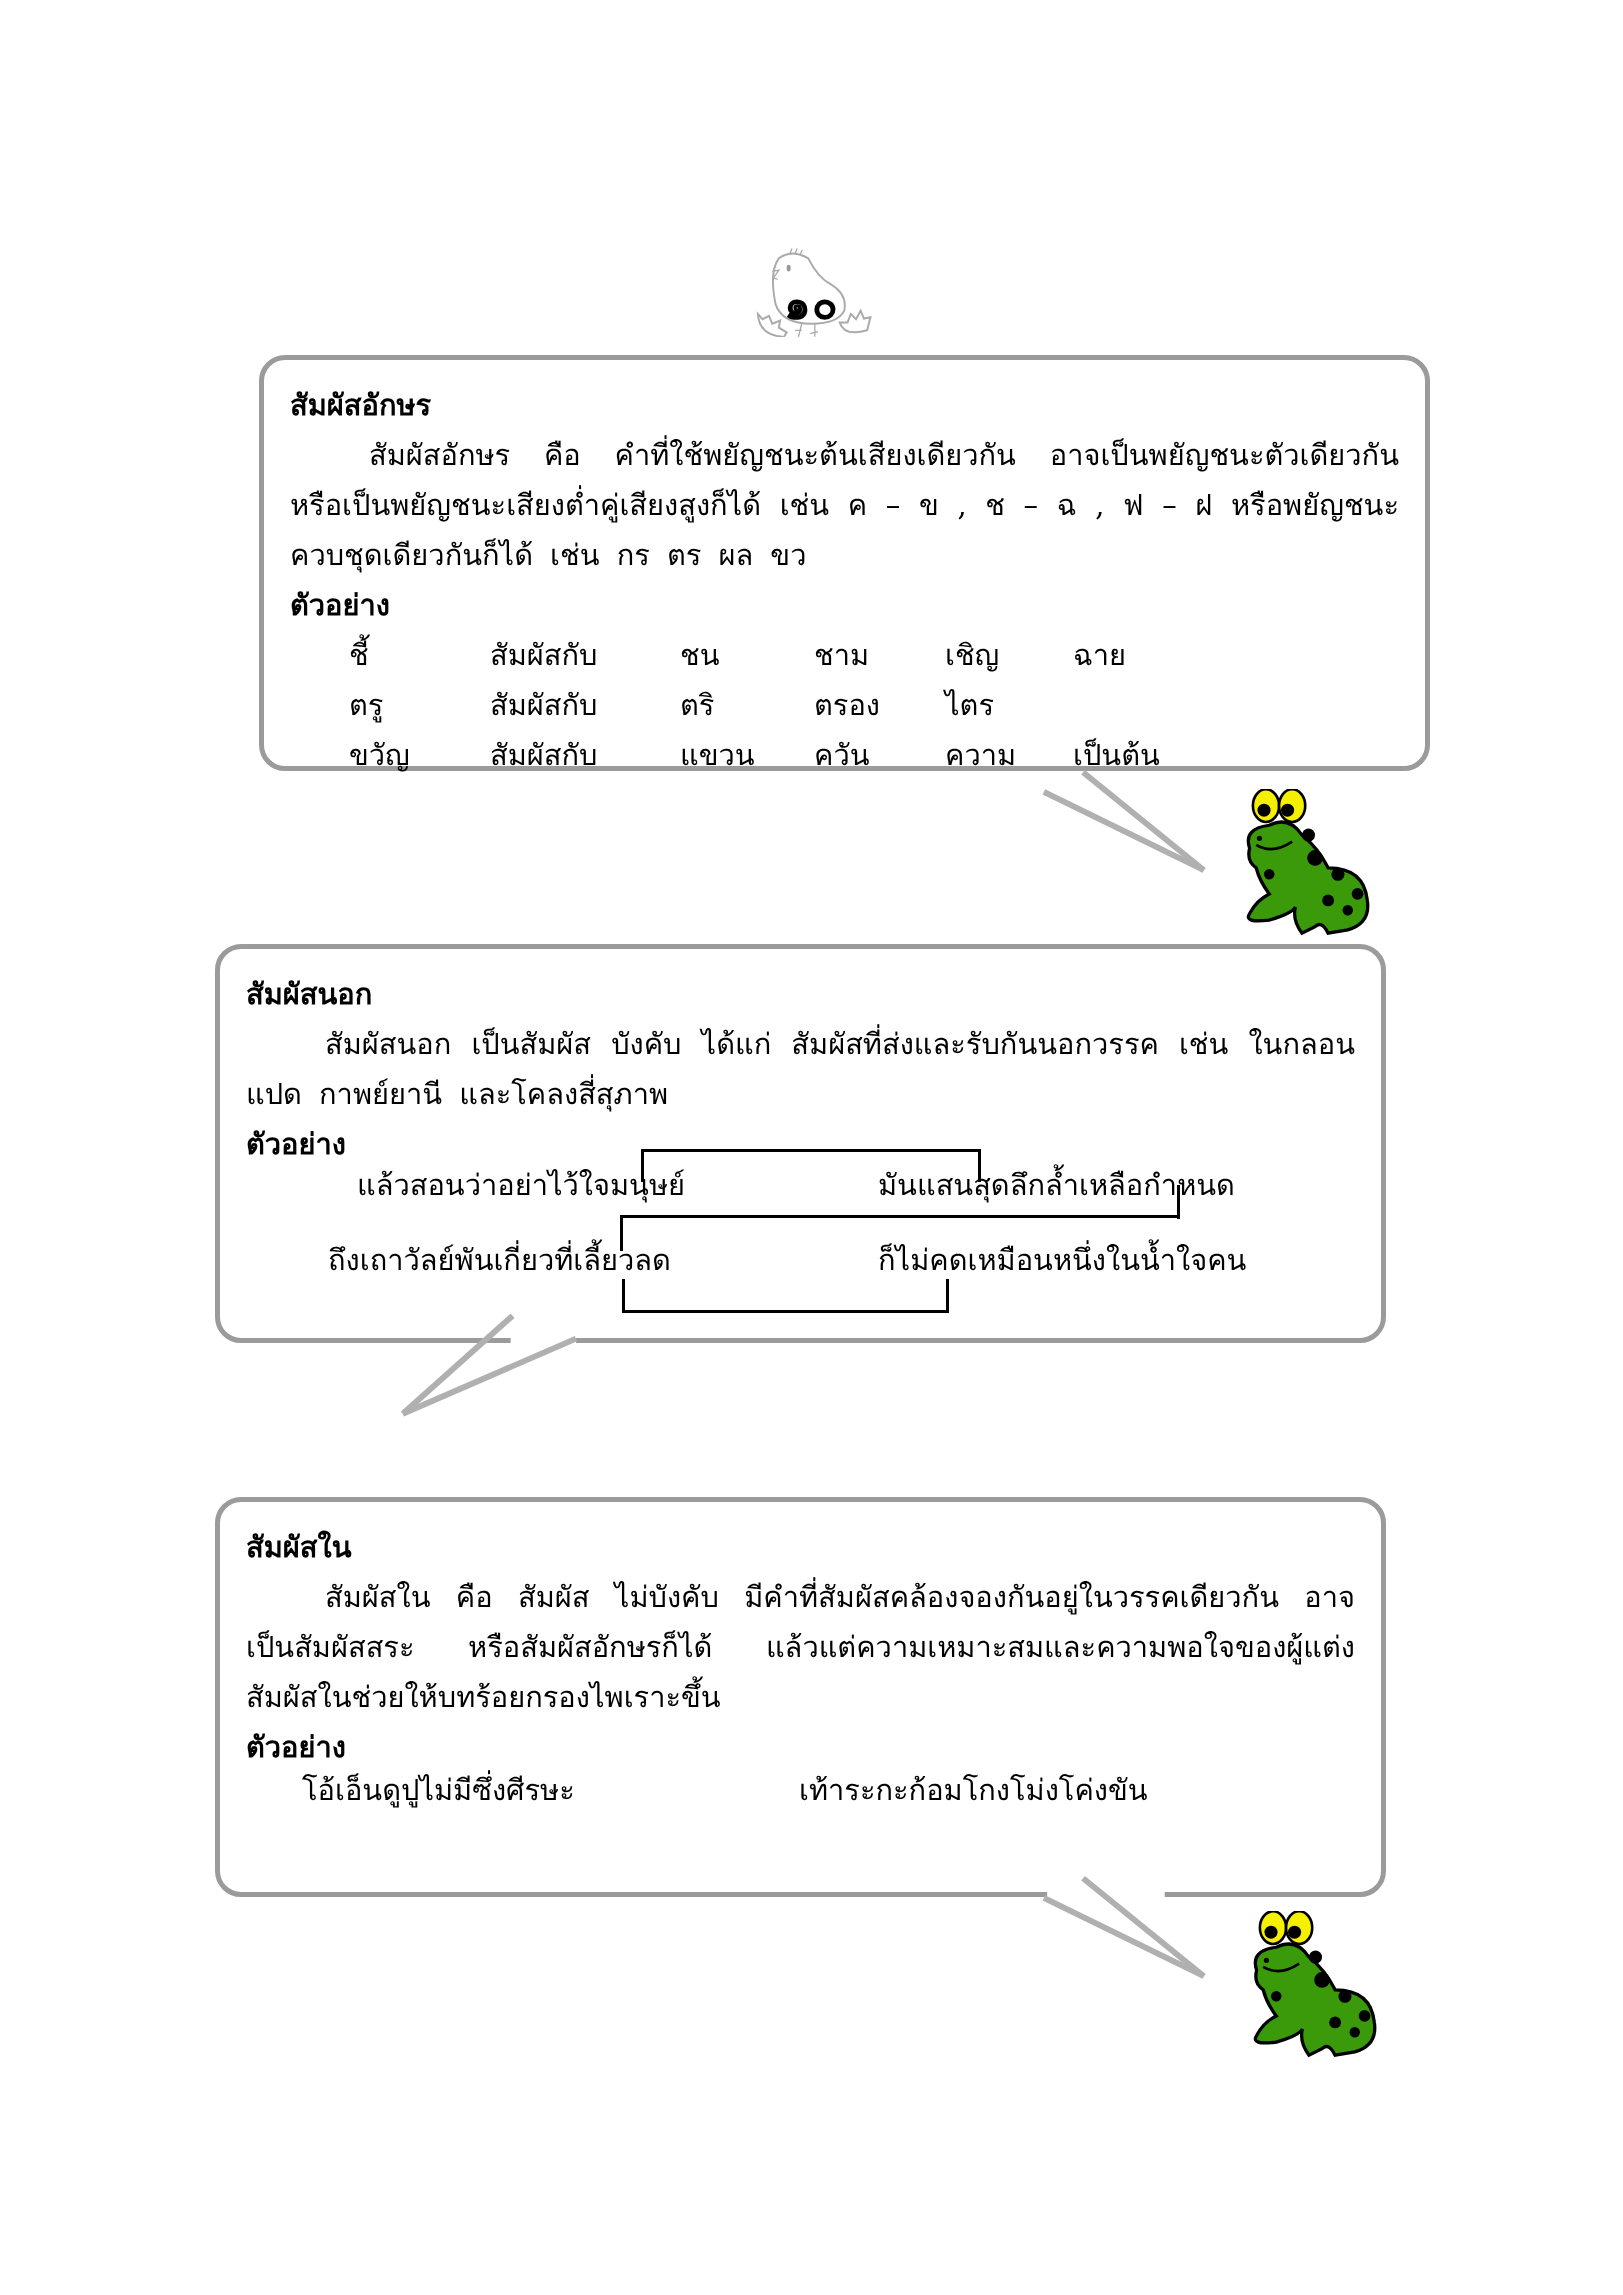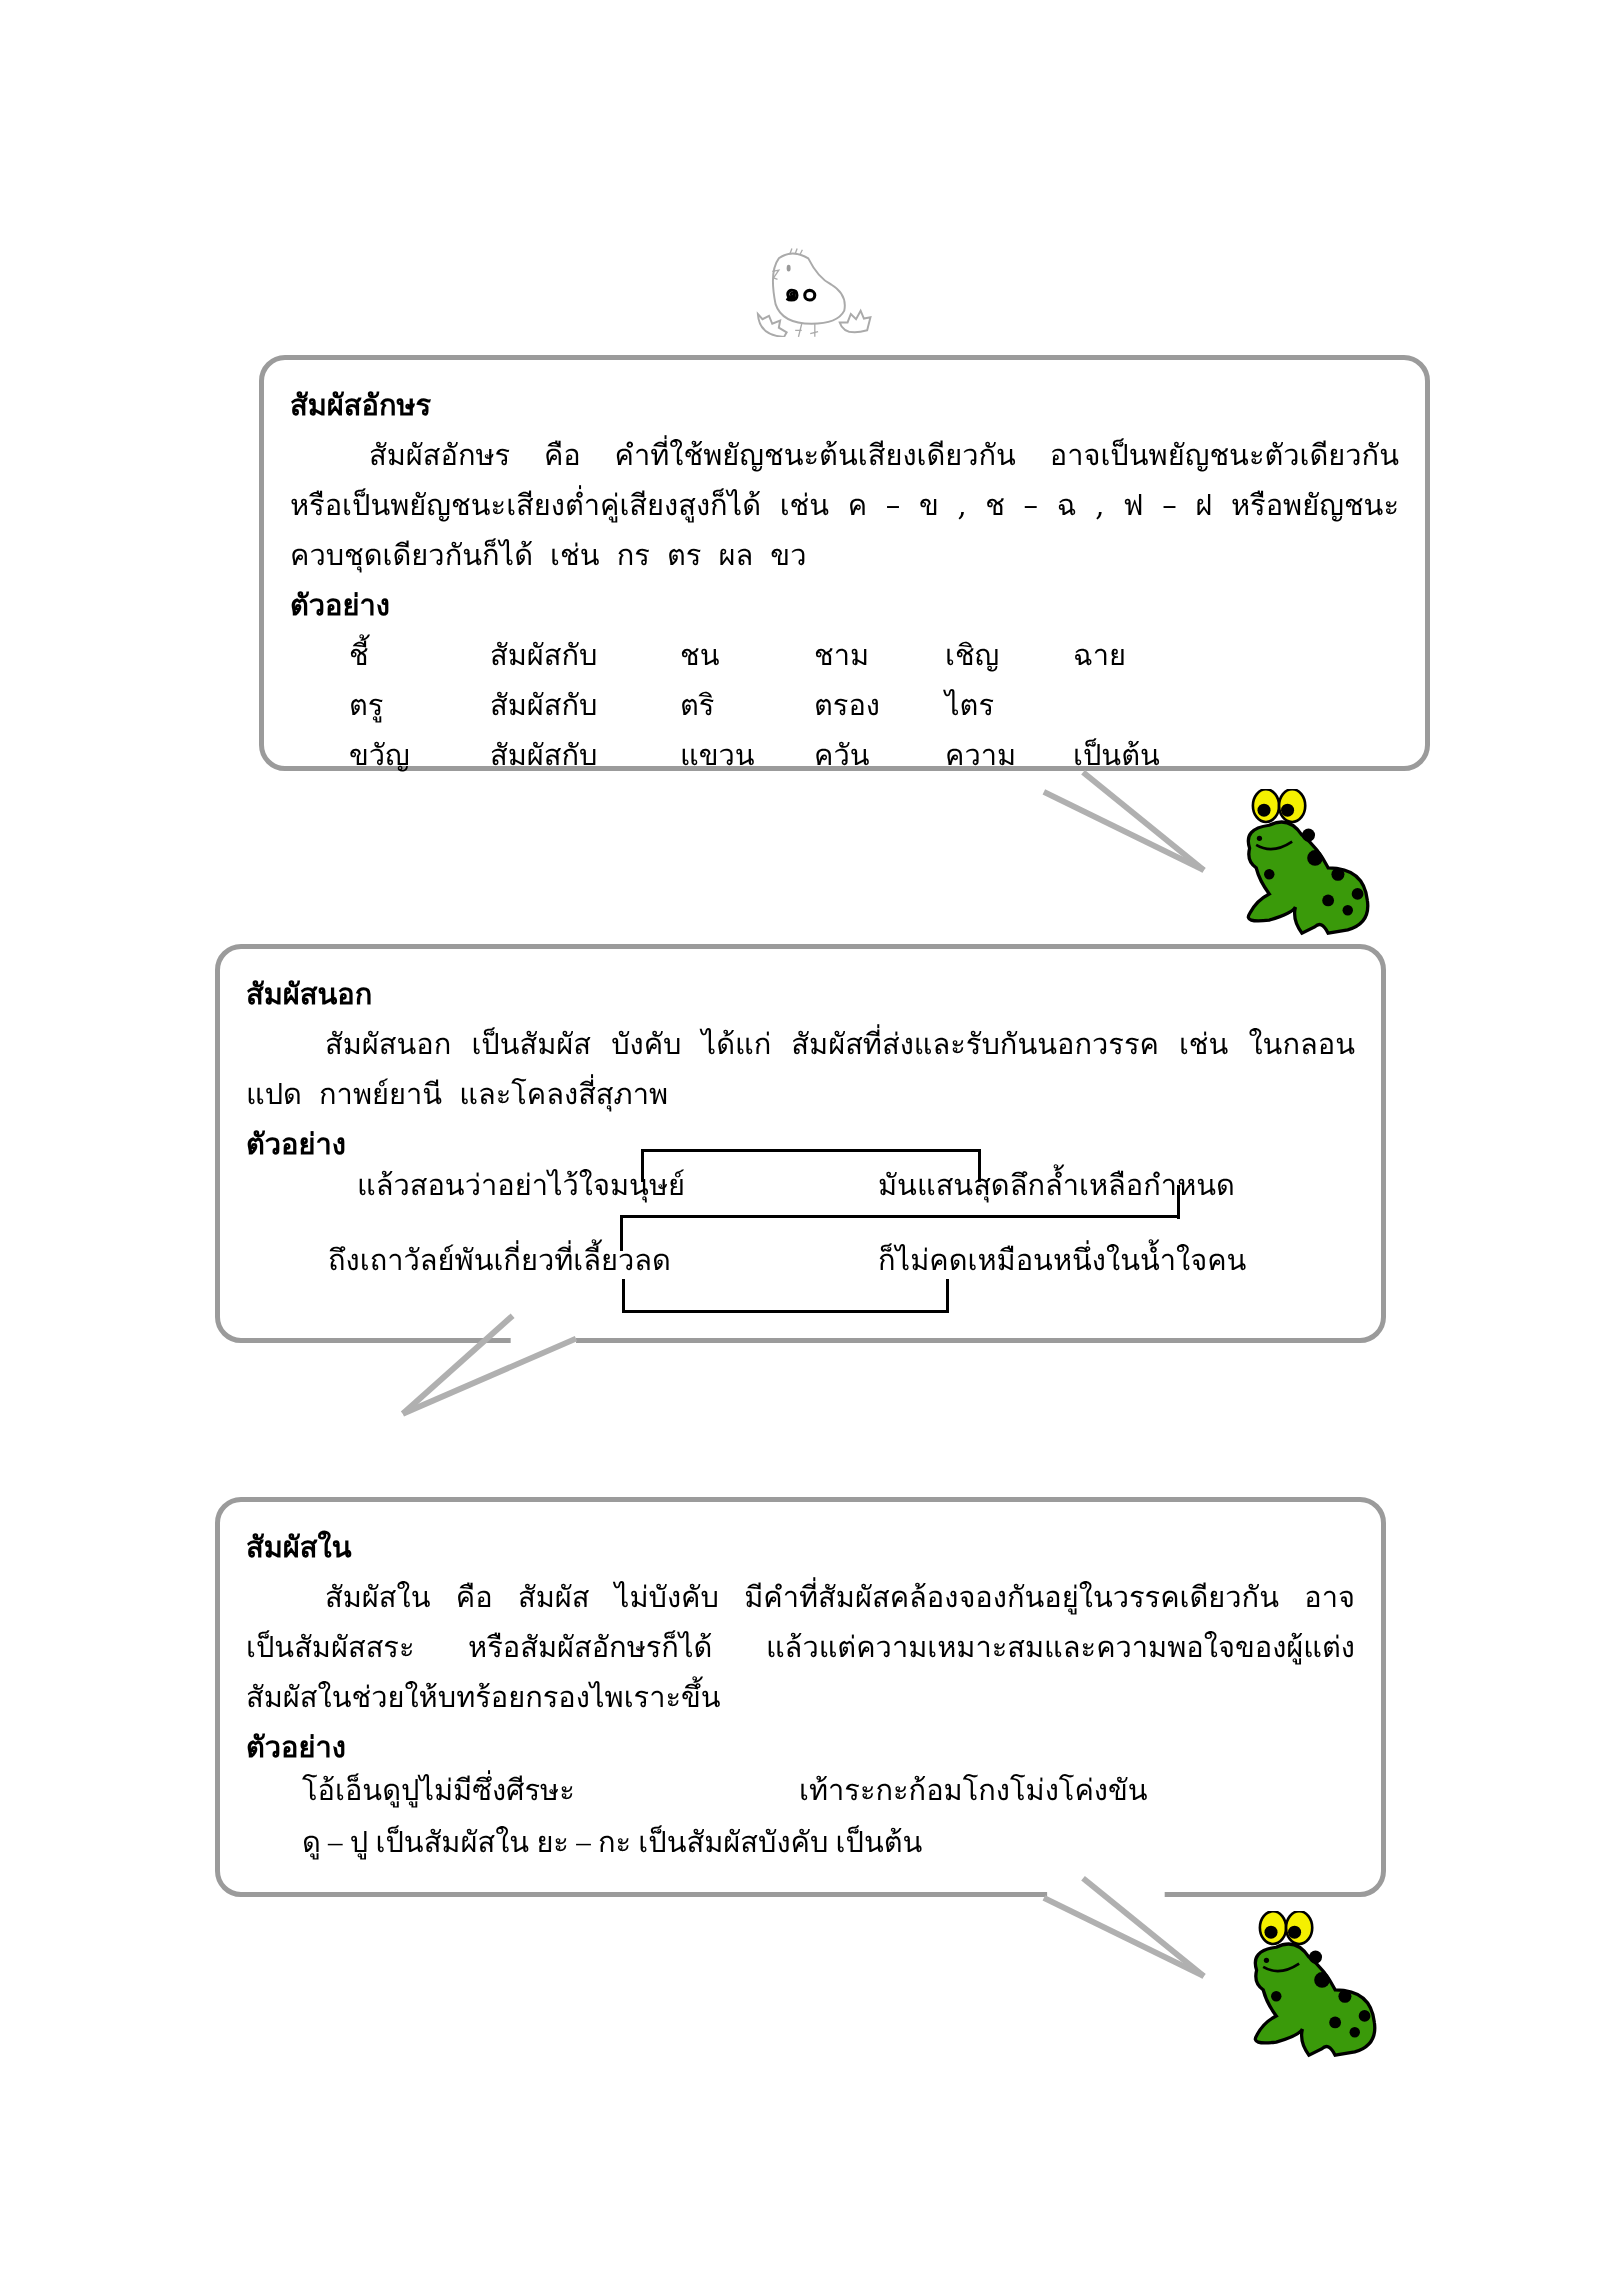--- a/index.html
+++ b/index.html
@@ -1,19 +1,19 @@
 <!DOCTYPE html>
 <html style="font-size:10.5px"><head>
 <meta charset="utf-8">
 <style>
   html, body { margin:0; padding:0; background:#ffffff; }
   body { width:1623px; height:2295px; position:relative; overflow:hidden;
          font-family:"DejaVu Serif","Liberation Serif",serif; color:#000; }
   .page-num-wrap { position:absolute; left:733px; top:232px; width:144px; height:105px; }
-  .page-num { position:absolute; left:51px; top:39px; font-size:26px; font-weight:bold;
+  .page-num { position:absolute; left:51px; top:39px; font-size:42px; font-weight:bold;
               font-family:"DejaVu Serif",serif; letter-spacing:1.3px; }
   .box { position:absolute; left:215px; width:1171px; border:5.9px solid #9b9b9b; border-radius:26px;
          background:#fff; box-sizing:border-box; }
   .box1 { top:355px; height:416px;margin-left:44px; }
   .box2 { top:944px; height:399px; }
   .box3 { top:1497px; height:400px;padding-left:17px; }
   .content { position:absolute; left:26px; right:26px; top:19.6px; font-size:29px; line-height:50px; }
   .heading { font-weight:bold; }
   .para { text-indent:79px; text-align:justify; text-align-last:left; word-spacing:7.9px; }
   .grid-row { display:flex; margin-left:59px; }
@@ -119,21 +119,20 @@
 </svg>
 
 <div class="box box3">
   <div class="content">
     <div class="heading">สัมผัสใน</div>
     <div class="para">สัมผัสใน   คือ  สัมผัส   ไม่บังคับ   มีคำที่สัมผัสคล้องจองกันอยู่ในวรรคเดียวกัน  อาจเป็นสัมผัสสระ  หรือสัมผัสอักษรก็ได้  แล้วแต่ความเหมาะสมและความพอใจของผู้แต่ง  สัมผัสในช่วยให้บทร้อยกรองไพเราะขึ้น</div>
     <div class="heading">ตัวอย่าง</div>
   </div>
   <span class="poem-line" style="left:82px;top:265px">โอ้เอ็นดูปูไม่มีซึ่งศีรษะ</span>
   <span class="poem-line" style="left:579px;top:265px">เท้าระกะก้อมโกงโม่งโค่งขัน</span>
-  <span class="poem-line" style="left:82px;top:317px">ดู – ปู  เป็นสัมผัสใน    ยะ – กะ  เป็นสัมผัสบังคับ   เป็นต้น</span>
 </div>
 
 <svg class="tail" style="left:1021px;top:1878px" width="209" height="105" viewBox="0 0 320 160">
   <rect x="40" y="15" width="180" height="30" fill="#fff"></rect>
   <line x1="35" y1="30" x2="280" y2="150" stroke="#b0b0b0" stroke-width="9"></line>
   <line x1="95" y1="0" x2="280" y2="150" stroke="#b0b0b0" stroke-width="9"></line>
 </svg>
 
 <svg class="frog" style="left:1237px;top:1911px" width="157" height="151" viewBox="0 0 240 230">
   <path d="M30 90 Q20 60 60 55 Q90 40 110 70 Q135 90 150 120 Q205 120 210 170 Q215 205 180 215 L150 220 Q140 200 130 210 L110 220 Q95 200 100 180 Q95 190 60 200 Q20 205 30 190 Q40 170 60 160 Q45 140 40 120 Q25 110 30 90 Z" fill="#3a9a0a" stroke="#000" stroke-width="5"></path>

